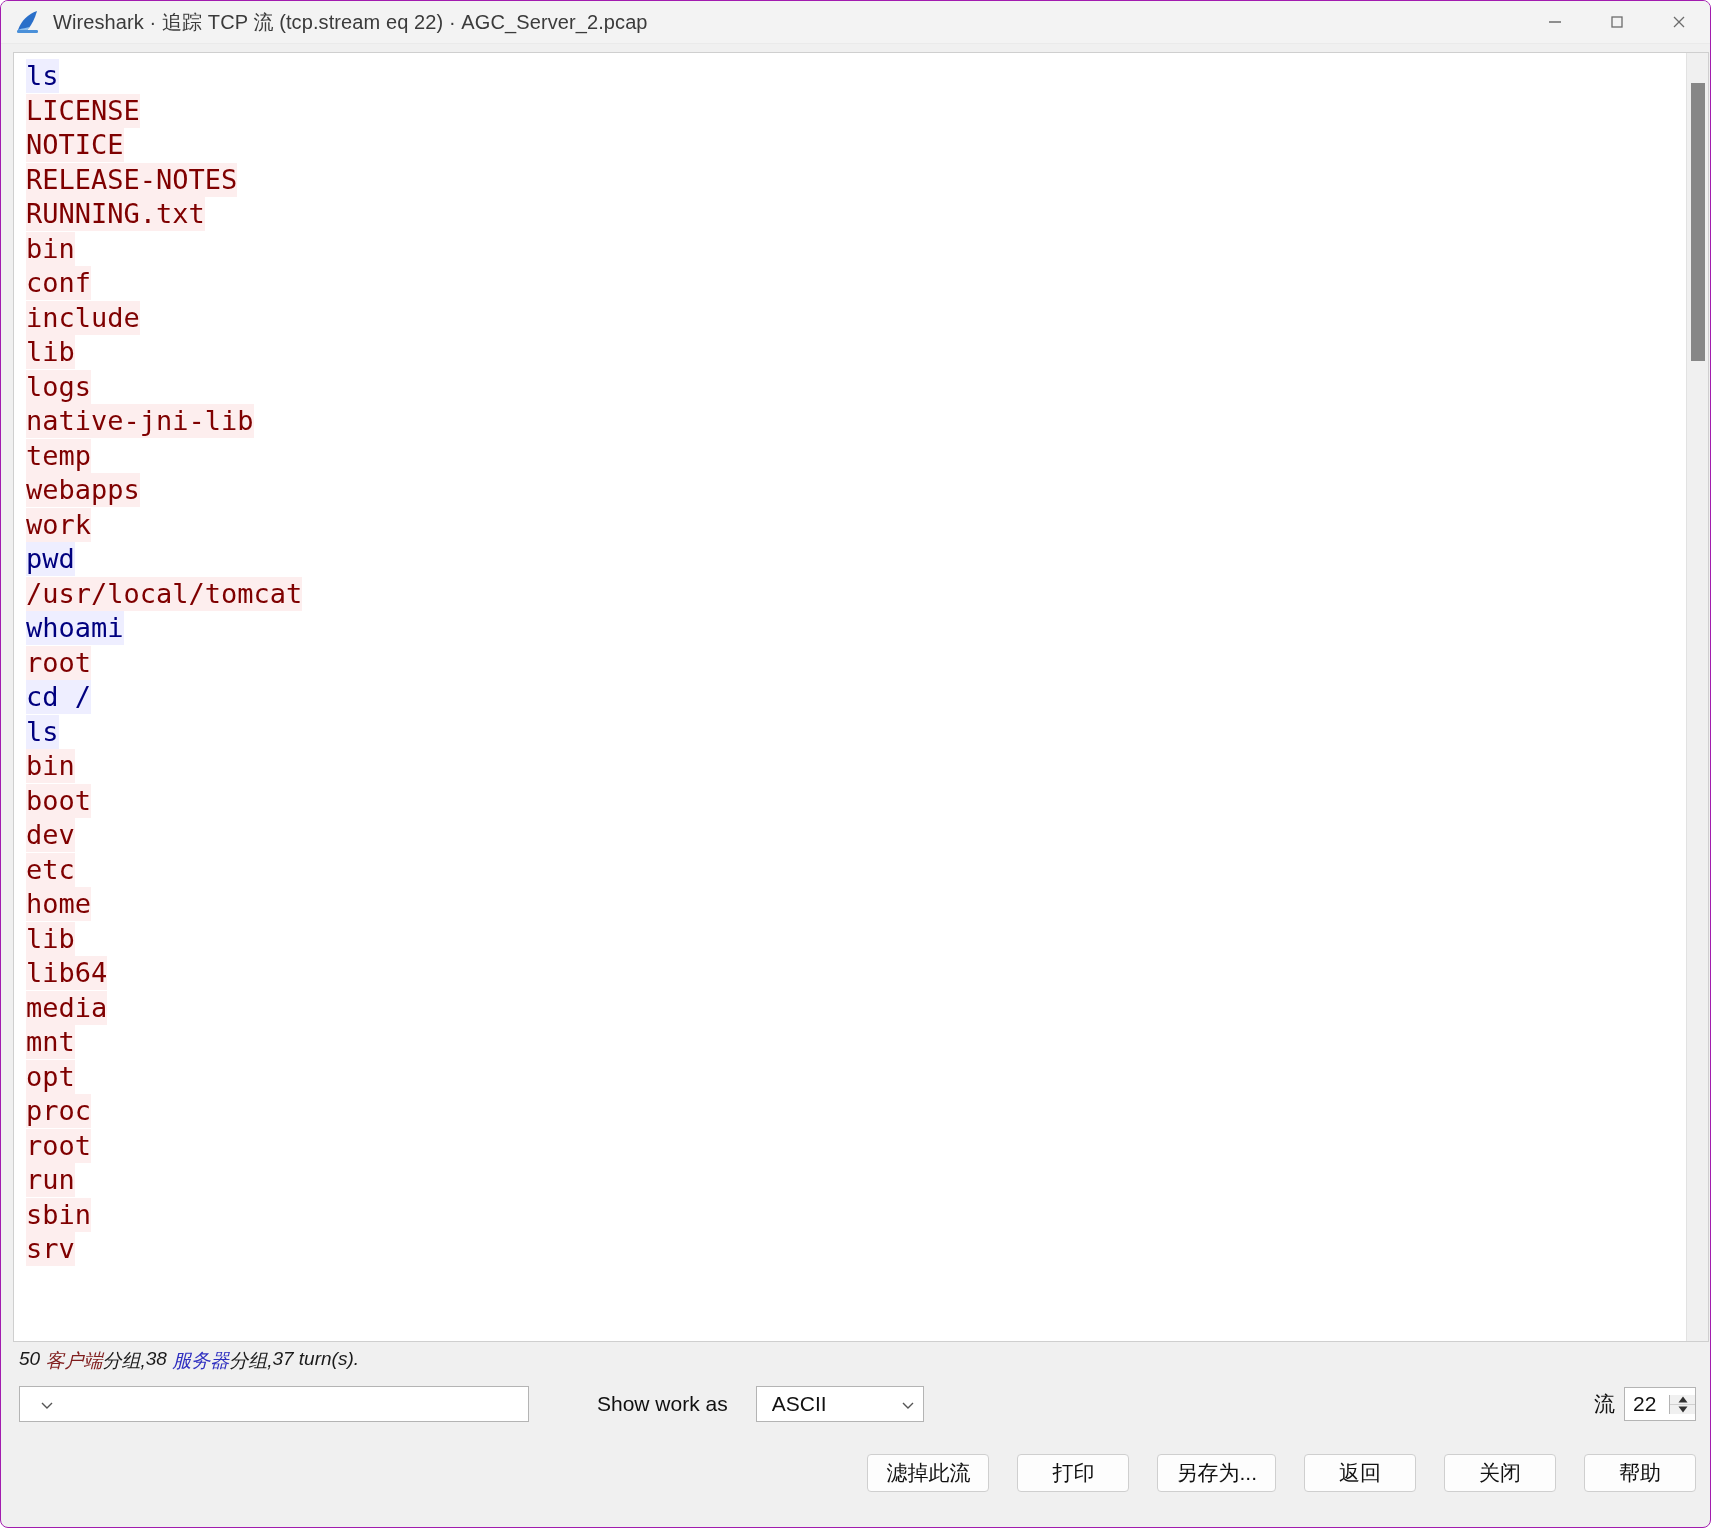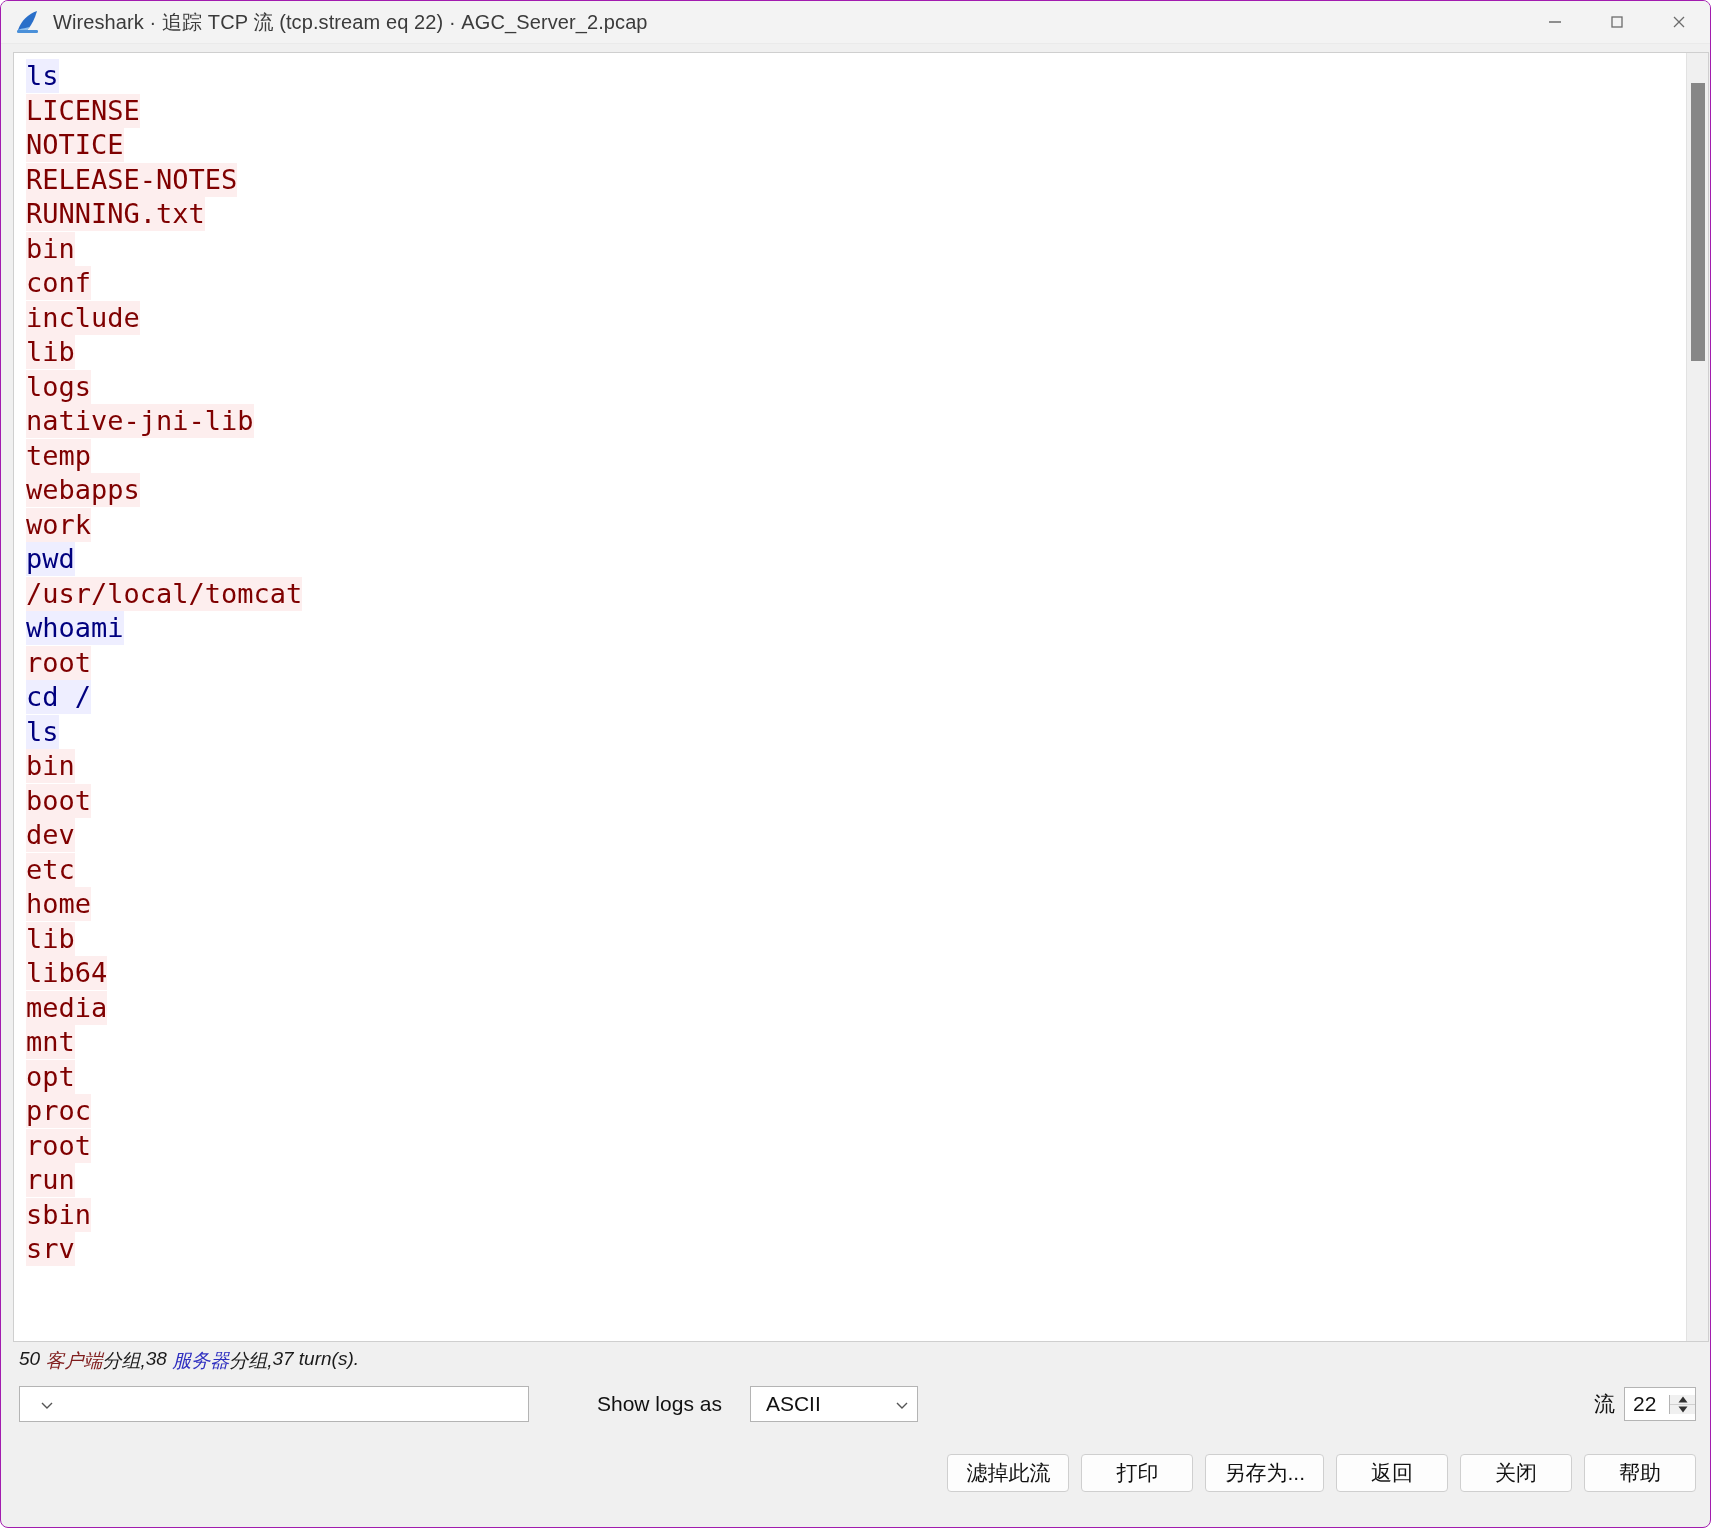--- a/index.html
+++ b/index.html
@@ -209,21 +209,21 @@
     white-space: nowrap;
     cursor: pointer;
   }
   #find-next-btn .mn { text-decoration: underline; }
 
   
   #button-bar {
     flex: 1 1 auto;
     display: flex; align-items: center; justify-content: flex-end;
     padding: 0 14px 10px 0;
-    gap: 12px;
+    gap: 28px;
   }
   .dlg-btn {
     height: 38px;
     min-width: 112px;
     padding: 0 18px;
     background: #fdfdfd;
     border: 1px solid #cfcfcf;
     border-radius: 4px;
     font-family: "Liberation Sans", sans-serif;
     font-size: 21px;
@@ -287,21 +287,21 @@
 
   <div id="controls-row">
     <div class="combo" id="conv-combo">
       <span class="chev">
         <svg width="18" height="18" viewBox="0 0 18 18">
           <polyline points="4,7 9,12 14,7" fill="none" stroke="#555" stroke-width="1.4"></polyline>
         </svg>
       </span>
     </div>
 
-    <div id="showas-label">Show logs as</div>
+    <div id="showas-label">Show work as</div>
 
     <div class="combo" id="showas-combo">
       <span class="cbtext">ASCII</span>
       <span class="chev">
         <svg width="18" height="18" viewBox="0 0 18 18">
           <polyline points="4,7 9,12 14,7" fill="none" stroke="#555" stroke-width="1.4"></polyline>
         </svg>
       </span>
     </div>
 

